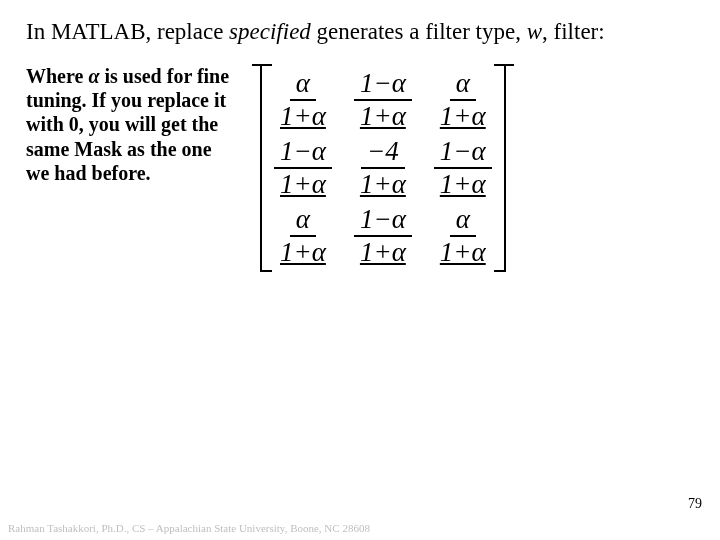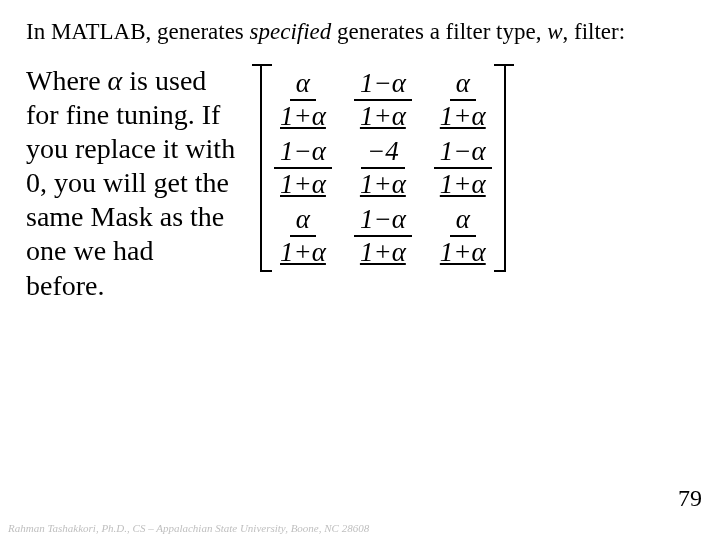--- a/index.html
+++ b/index.html
@@ -26,22 +26,23 @@
     margin: 0 0 18px 0;
   }
   .ital { font-style: italic; }
   .columns {
     display: flex;
     align-items: flex-start;
     gap: 14px;
   }
   .leftcol {
     flex: 0 0 210px;
-    font-size: 28px;
+    font-size: 20px;
     line-height: 1.22;
+    font-weight: bold;
   }
   .leftcol .alpha {
     font-style: italic;
     font-family: "Times New Roman", serif;
   }
   .matrix-wrap {
     display: flex;
     align-items: stretch;
     font-size: 27px;
   }
@@ -104,40 +105,39 @@
   }
   .cell {
     display: flex;
     justify-content: center;
     align-items: center;
   }
   .pagenum {
     position: absolute;
     right: 18px;
     bottom: 28px;
-    font-size: 24px;
+    font-size: 14px;
     font-family: "Times New Roman", serif;
   }
   .footer {
     position: absolute;
     left: 8px;
     bottom: 6px;
     font-size: 11px;
     color: #bfbfbf;
-    font-style: italic;
     font-family: "Times New Roman", serif;
   }
 </style>
 </head>
 <body>
 
 <div class="slide">
 
   <p class="para">
-    <span>In MATLAB, generates </span><span class="ital">specified</span><span> generates a filter type, </span><span class="ital">w</span><span>, filter:</span><br>
+    <span>In MATLAB, replace </span><span class="ital">specified</span><span> generates a filter type, </span><span class="ital">w</span><span>, filter:</span><br>
   </p>
 
 
   <div class="columns">
     <div class="leftcol">
       <span>Where </span><span class="alpha">α</span><span> is used for fine tuning.  If you replace it with 0, you will get the same Mask as the one we had before.</span>
     </div>
 
     <div class="matrix-wrap">
       <div class="bracket-l">

